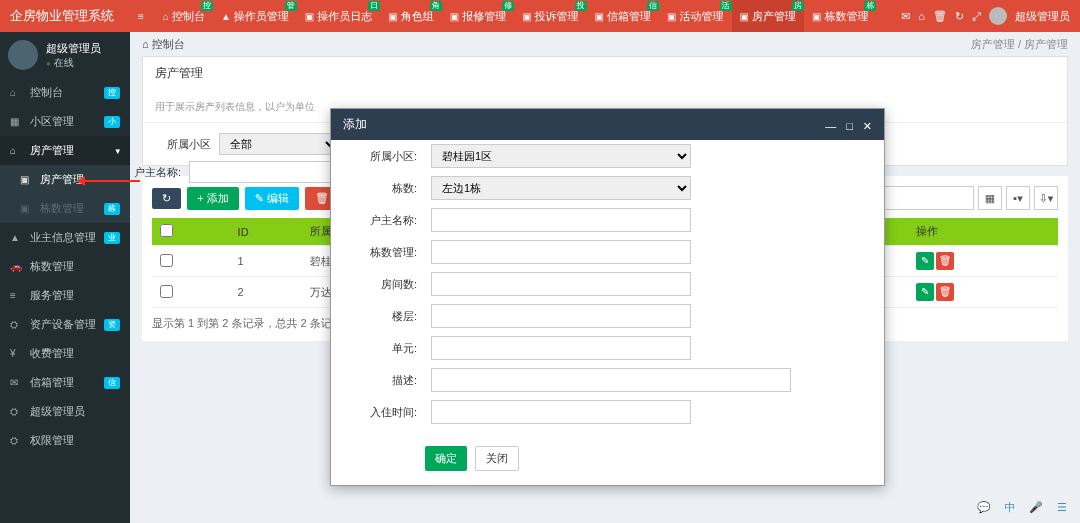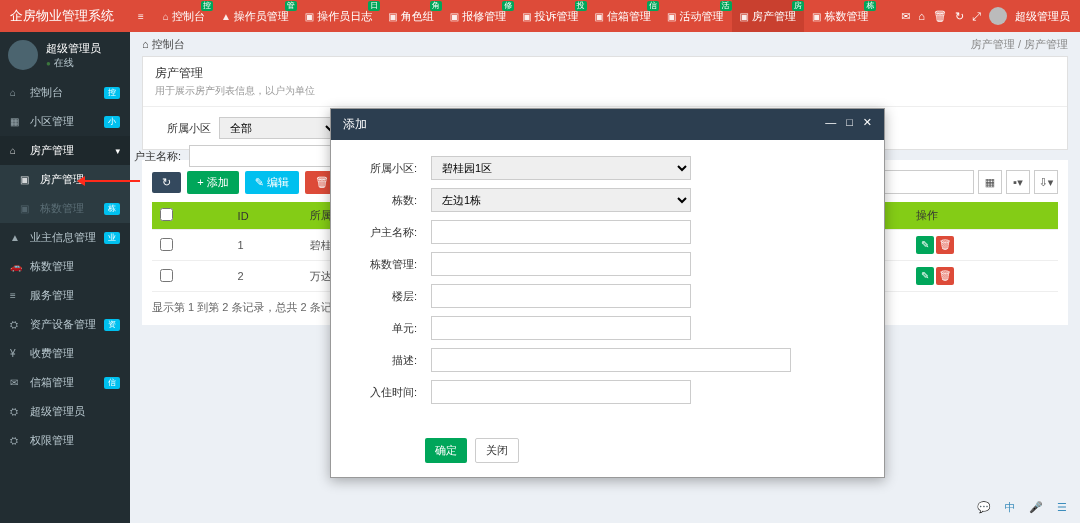--- a/index.html
+++ b/index.html
@@ -41,21 +41,21 @@
 .redarrow::before{content:"";position:absolute;left:-8px;top:-4px;border:5px solid transparent;border-right:8px solid #ff2a1a}
 
 
 .content{position:absolute;left:130px;top:32px;right:0;bottom:0;padding:0;overflow:hidden}
 .crumb{height:24px;display:flex;align-items:center;padding:0 12px;font-size:11px;color:#666;justify-content:space-between}
 .crumb .cl{color:#444}
 .crumb .cr{color:#888}
 .panel{margin:0 12px 10px;background:#fff;border:1px solid #e0e0e0}
 .panel .ph{padding:8px 12px;border-bottom:1px solid #eee}
 .panel .ph .pt{font-size:12px;color:#333}
-.panel .ph .psub{font-size:10px;color:#999;margin-top:2px}
+.panel .ph .psub{font-size:10px;color:#999;margin-top:18px}
 .filterrow{padding:10px 12px;display:flex;gap:30px;align-items:flex-start;flex-wrap:wrap}
 .fitem{display:flex;align-items:center;gap:8px;font-size:11px}
 .fitem label{color:#333;width:56px;text-align:right}
 .fitem select,.fitem input{border:1px solid #ccc;padding:3px 6px;font-size:11px;min-width:120px;height:22px}
 
 
 .tablewrap{margin:0 12px;background:#fff;padding:10px}
 .tbar{display:flex;gap:6px;margin-bottom:8px;align-items:center}
 .btn{padding:4px 10px;font-size:11px;border:none;border-radius:2px;cursor:pointer;color:#fff;display:inline-flex;align-items:center;gap:3px}
 .btn-dark{background:#34495e}
@@ -69,25 +69,25 @@
 table{width:100%;border-collapse:collapse;font-size:11px}
 th,td{border-bottom:1px solid #eee;padding:6px 8px;text-align:left;color:#555}
 th{background:#84cc16;color:#333;font-weight:500}
 td.actcell .ab{display:inline-block;width:18px;height:18px;border-radius:2px;color:#fff;text-align:center;line-height:18px;font-size:10px;margin-right:2px}
 .ab.e{background:#00a65a}
 .ab.d{background:#dd4b39}
 .tinfo{font-size:11px;color:#666;margin-top:8px}
 
 
 .modal{position:absolute;left:330px;top:108px;width:555px;background:#fff;border:1px solid #999;box-shadow:0 3px 12px rgba(0,0,0,.3);z-index:50}
-.modal .mh{background:#2c3e50;color:#fff;padding:7px 12px;display:flex;align-items:flex-start;font-size:12px}
+.modal .mh{background:#2c3e50;color:#fff;padding:7px 12px;display:flex;align-items:flex-end;font-size:12px}
 .modal .mh .mtitle{flex:1}
 .modal .mh .mctl{display:flex;gap:10px;font-size:11px}
 .modal .mh .mctl span{cursor:pointer}
-.modal .mb{padding:16px 20px}
+.modal .mb{padding:4px 20px}
 .frow{display:flex;align-items:center;margin-bottom:8px}
 .frow label{width:80px;text-align:right;font-size:11px;color:#333;padding-right:14px}
 .frow select,.frow input{flex:1;max-width:260px;border:1px solid #ccc;padding:4px 6px;font-size:11px;height:24px}
 .frow.wide input{max-width:360px}
 .modal .mf{padding:10px 20px 14px 94px;display:flex;gap:8px}
 
 
 .bottombar{position:absolute;right:8px;bottom:6px;display:flex;gap:6px;z-index:3}
 .bottombar .bic{width:20px;height:20px;display:inline-flex;align-items:center;justify-content:center;font-size:11px;color:#3c8dbc;cursor:pointer}
 </style>
@@ -288,20 +288,24 @@
         </div>
       <div class="frow">
           <label>户主名称:</label>
           <input style="">
         </div>
       <div class="frow">
           <label>栋数管理:</label>
           <input style="">
         </div>
       <div class="frow">
+          <label>房间数:</label>
+          <input style="">
+        </div>
+      <div class="frow">
           <label>楼层:</label>
           <input style="">
         </div>
       <div class="frow">
           <label>单元:</label>
           <input style="">
         </div>
       <div class="frow wide">
           <label>描述:</label>
           <input style="">

